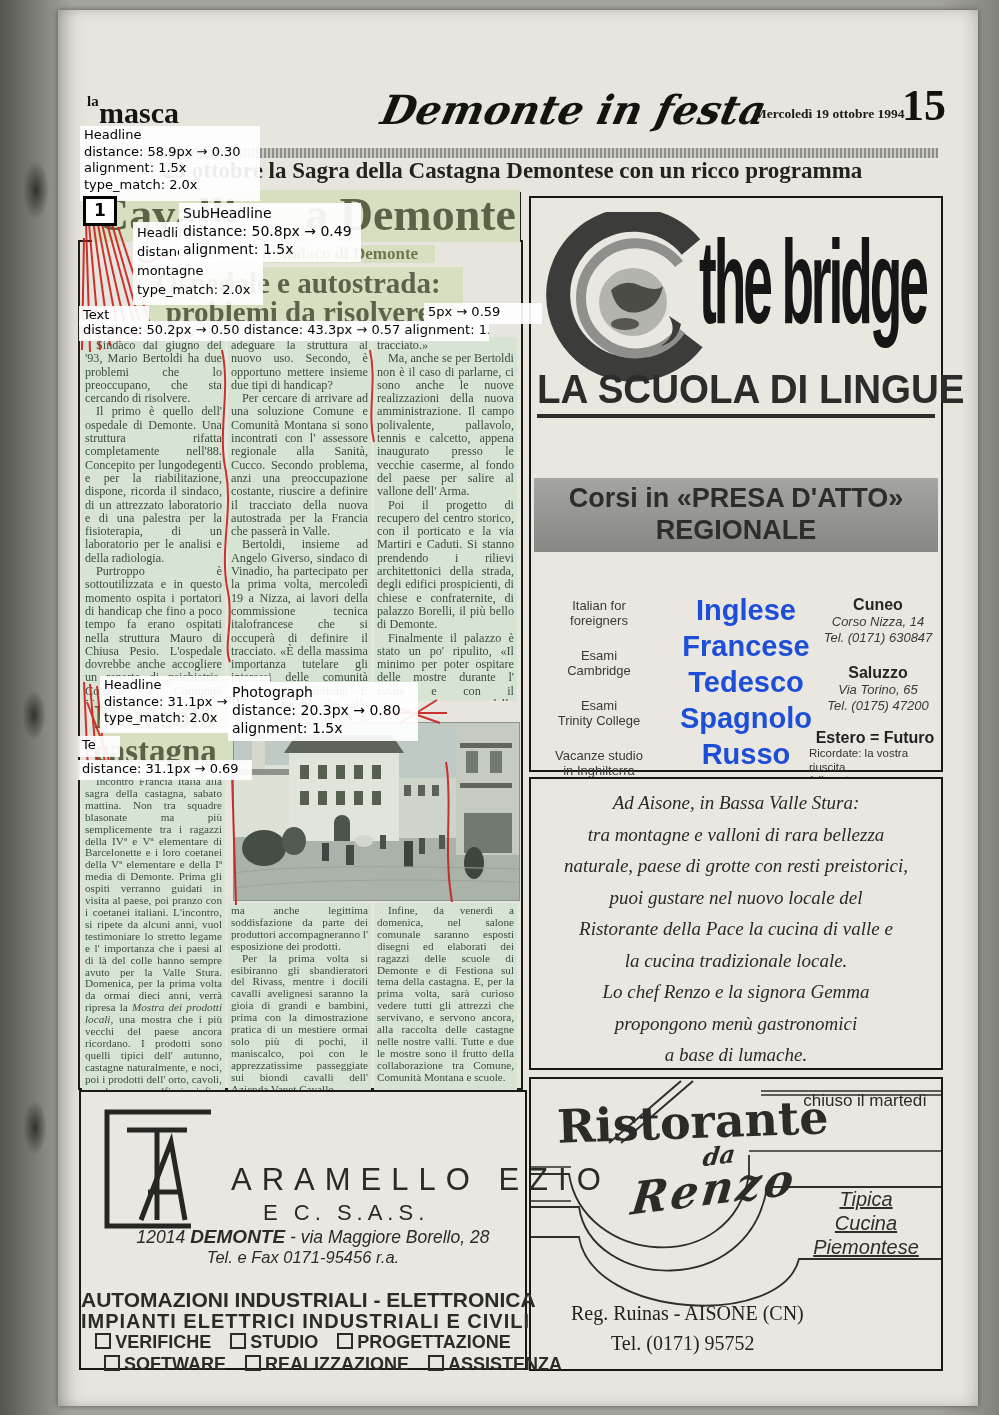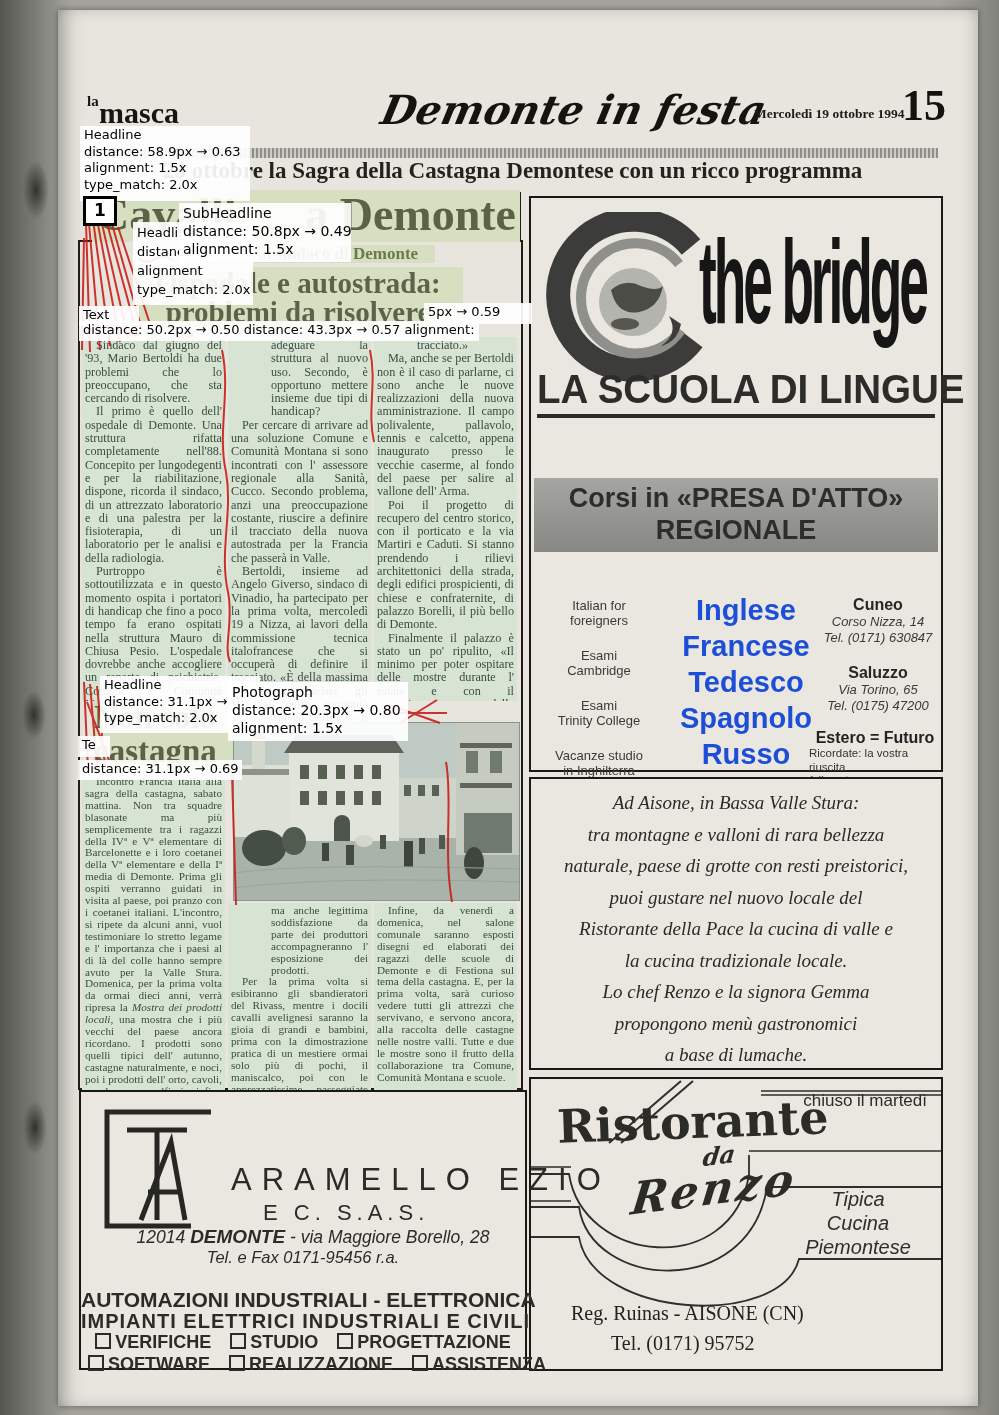--- a/index.html
+++ b/index.html
@@ -11,34 +11,34 @@
   .page{position:absolute;left:58px;top:10px;width:920px;height:1396px;background:#e7e5de;
     box-shadow:inset 14px 0 22px -12px rgba(40,40,35,.55), inset -10px 0 18px -10px rgba(60,60,55,.35), 0 0 6px rgba(0,0,0,.4);}
   .abs{position:absolute;}
   .serif{font-family:"Liberation Serif",serif;}
   
   .masca{font-family:"Liberation Serif",serif;font-weight:bold;color:#151512;}
   .script-title{font-family:"DejaVu Serif",serif;font-style:italic;font-weight:bold;transform:skewX(-12deg);color:#13130f;}
   .band{background:repeating-linear-gradient(90deg,#7e7e79 0 2px,#c8c8c2 2px 4px);opacity:.85;}
   .kicker{font-family:"Liberation Serif",serif;font-weight:bold;color:#23231e;white-space:nowrap;}
   
-  .ann{position:absolute;background:rgba(255,255,255,.92);color:#000;font:13px/16.5px "DejaVu Sans",sans-serif;padding:1px 4px 2px 4px;z-index:50;overflow:hidden;white-space:nowrap;}
+  .ann{position:absolute;background:rgba(255,255,255,.92);color:#000;font:13px/16.5px "DejaVu Sans",sans-serif;padding:1px 14px 2px 4px;z-index:50;overflow:hidden;white-space:nowrap;}
   .ann .lbl{display:block;}
   .marker{position:absolute;background:#fff;border:3px solid #000;color:#000;font:bold 17px/22px "DejaVu Sans",sans-serif;text-align:center;z-index:55;}
   
   .frame{border:2px solid #1d1d1a;z-index:3;}
   .hl-green{background:#d6e0c0;}
   .headline1{font-family:"Liberation Serif",serif;font-weight:bold;color:#5c6247;z-index:4;}
   .subhead{font-family:"Liberation Serif",serif;font-weight:bold;color:#6d784c;z-index:4;}
   .headline2{font-family:"Liberation Serif",serif;font-weight:bold;color:#5b634a;text-align:center;z-index:4;}
   .col{position:absolute;width:137px;background:#d8e4d3;color:#3b4d41;text-align:justify;overflow:hidden;padding:2px 3px;z-index:4;}
   .colA{font:12.2px/13.3px "Liberation Serif",serif;}
   .colB{font:11.2px/11.9px "Liberation Serif",serif;}
   .col p{margin:0;text-indent:11px;}
-  .col p.ni{text-indent:0;margin-left:40px;}
+  .col p.ni{text-indent:0;}
   .col .em{font-style:italic;}
   
   .photo{z-index:5;border:1px solid #8b948c;}
   
   .adbox{border:2px solid #181815;background:#e9e7e0;z-index:4;}
   .bridge-word{font-family:"Liberation Sans",sans-serif;font-weight:bold;color:#161616;white-space:nowrap;transform-origin:0 0;}
   .scuola{font-family:"Liberation Sans",sans-serif;font-weight:bold;color:#2c2c2a;white-space:nowrap;transform-origin:0 50%;}
   .banner{background:linear-gradient(180deg,#a5a5a2,#878784);text-align:center;color:#2d2d2b;font-weight:bold;font-family:"Liberation Sans",sans-serif;}
   .bitem{font:13px/15px "Liberation Sans",sans-serif;color:#3a3a38;text-align:center;}
   .blang{font:bold 29px/36px "Liberation Sans",sans-serif;color:#1d4ed8;text-align:center;}
@@ -230,21 +230,21 @@
     <path d="M0 88 H40 M0 122 H40" stroke="#2e2e2b" stroke-width="1.5" fill="none"></path>
     <path d="M218 72 H410" stroke="#2e2e2b" stroke-width="1.5" fill="none"></path>
     <path d="M0 95 H38 C52 185 200 200 218 96 L218 76" stroke="#2e2e2b" stroke-width="1.8" fill="none"></path>
     <path d="M0 128 H48 C60 210 218 222 236 108 H410" stroke="#2e2e2b" stroke-width="1.8" fill="none"></path>
     <path d="M0 158 H48 C62 240 250 250 268 180 H410" stroke="#2e2e2b" stroke-width="1.8" fill="none"></path>
   </svg>
   <div class="abs" style="right:14px;top:12px;font:17px/20px 'Liberation Sans',sans-serif;color:#2b2b28;">chiuso il martedì</div>
   <div class="abs renzo-name" style="left:26px;top:16px;font-size:46px;transform:rotate(-2deg);">Ristorante</div>
   <div class="abs renzo-script" style="left:172px;top:62px;font-size:24px;">da</div>
   <div class="abs renzo-script" style="left:100px;top:84px;font-size:44px;letter-spacing:3px;">Renzo</div>
-  <div class="abs tagline" style="left:262px;top:108px;width:130px;">
+  <div class="abs tagline" style="left:270px;top:108px;width:130px;text-decoration:underline;">
     <div>Tipica</div>
     <div>Cucina</div>
     <div>Piemontese</div>
   </div>
   <div class="abs renzo-addr" style="left:40px;top:222px;text-align:right;">Reg. Ruinas - AISONE (CN)</div>
   <div class="abs renzo-addr" style="left:80px;top:252px;">Tel. (0171) 95752</div>
 </div>
 
 <div class="abs adbox" style="left:79px;top:1090px;width:444px;height:276px;">
   <svg class="abs" style="left:12px;top:10px;" width="136" height="130" viewBox="0 0 136 130">
@@ -259,21 +259,21 @@
     <b style="font-size:19px;">DEMONTE</b><span> - via Maggiore Borello, 28</span>
   </div>
   <div class="abs tar-addr" style="left:0;top:156px;width:444px;font-size:16.5px;">Tel. e Fax 0171-95456 r.a.</div>
   <div class="abs tar-line" style="left:0;top:196px;width:444px;font-size:21px;">AUTOMAZIONI INDUSTRIALI - ELETTRONICA</div>
   <div class="abs tar-line" style="left:0;top:218px;width:444px;font-size:20px;letter-spacing:1px;">IMPIANTI ELETTRICI INDUSTRIALI E CIVILI</div>
   <div class="abs tar-line" style="left:0;top:240px;width:444px;font-size:18px;">
     <span class="svc">VERIFICHE</span>
     <span class="svc">STUDIO</span>
     <span class="svc">PROGETTAZIONE</span>
   </div>
-  <div class="abs tar-line" style="left:0;top:262px;width:444px;font-size:18px;">
+  <div class="abs tar-line" style="left:16px;top:262px;width:444px;font-size:18px;">
     <span class="svc">SOFTWARE</span>
     <span class="svc">REALIZZAZIONE</span>
     <span class="svc">ASSISTENZA</span>
   </div>
 </div>
 
 <svg class="abs" style="left:0;top:0;z-index:48;pointer-events:none;" width="999" height="1415" viewBox="0 0 999 1415">
   <g stroke="#c81f1a" stroke-width="2" fill="none" opacity="0.9">
     <path d="M88 212 L100 350"></path>
       <path d="M92 212 L110 346"></path>
@@ -299,29 +299,29 @@
     <path d="M128 333 q6 5 12 0"></path>
       <path d="M182 334 q6 5 12 0"></path>
     <path d="M232 774 L236 905"></path>
   </g>
 </svg>
 
 <div class="marker" style="left:83px;top:196px;width:28px;height:24px;">1</div>
 
 <div class="ann" style="left:80px;top:126px;width:162px;height:72px;">
   <span class="lbl">Headline</span>
-  <span class="lbl">distance: 58.9px → 0.63</span>
+  <span class="lbl">distance: 58.9px → 0.30</span>
   <span class="lbl">alignment: 1.5x</span>
   <span class="lbl">type_match: 2.0x</span>
 </div>
 
 <div class="ann" style="left:133px;top:222px;width:112px;height:80px;line-height:19px;">
   <span class="lbl">Headline</span>
   <span class="lbl">distance</span>
-  <span class="lbl">alignment</span>
+  <span class="lbl">montagne</span>
   <span class="lbl">type_match: 2.0x</span>
 </div>
 
 <div class="ann" style="left:179px;top:203px;width:164px;height:56px;font-size:14px;line-height:18px;">
   <span class="lbl">SubHeadline</span>
   <span class="lbl">distance: 50.8px → 0.49</span>
   <span class="lbl">alignment: 1.5x</span>
 </div>
 
 <div class="ann" style="left:79px;top:306px;width:52px;height:16px;">Text</div>

